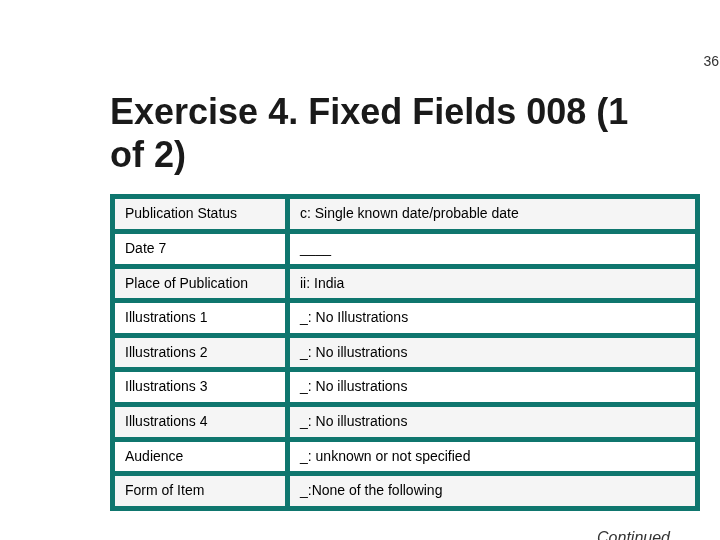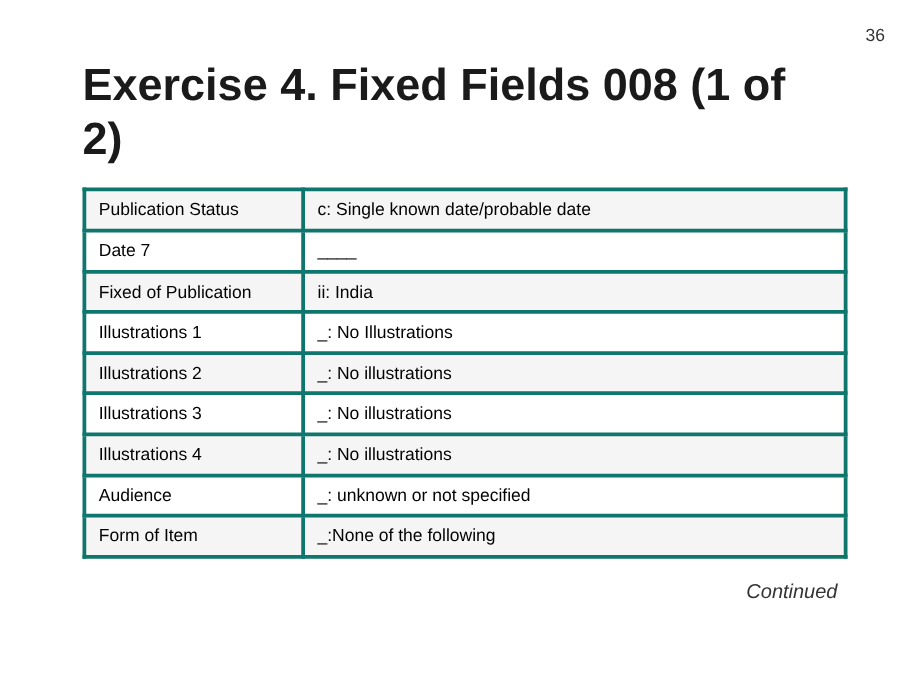--- a/index.html
+++ b/index.html
@@ -1,16 +1,16 @@
 <!DOCTYPE html>
 <html><head>
   <meta charset="utf-8">
   <style>
     * {
-      margin: 4px;
+      margin: 15px;
       padding: 0;
       box-sizing: border-box;
     }
 
     body {
       width: 720px;
       height: 540px;
       background: #ffffff;
       font-family: Arial, sans-serif;
       overflow: hidden;
@@ -38,21 +38,21 @@
       line-height: 1.2;
     }
 
     .data-table {
       width: 100%;
       border-collapse: collapse;
       font-size: 14px;
     }
 
     .data-table tr td {
-      border: 3px solid #0f766e;
+      border: 5px solid #0f766e;
       padding: 5px 10px;
       vertical-align: middle;
       line-height: 1.4;
     }
 
     .data-table tr td:first-child {
       width: 175px;
       font-weight: normal;
       background: #fff;
     }
@@ -89,21 +89,21 @@
     <tbody id="table-body">
     <tr>
           <td>Publication Status</td>
           <td>c: Single known date/probable date</td>
         </tr>
         <tr>
           <td>Date 7</td>
           <td>____</td>
         </tr>
         <tr>
-          <td>Fixed of Publication</td>
+          <td>Place of Publication</td>
           <td>ii: India</td>
         </tr>
         <tr>
           <td>Illustrations 1</td>
           <td>_: No Illustrations</td>
         </tr>
         <tr>
           <td>Illustrations 2</td>
           <td>_: No illustrations</td>
         </tr>

